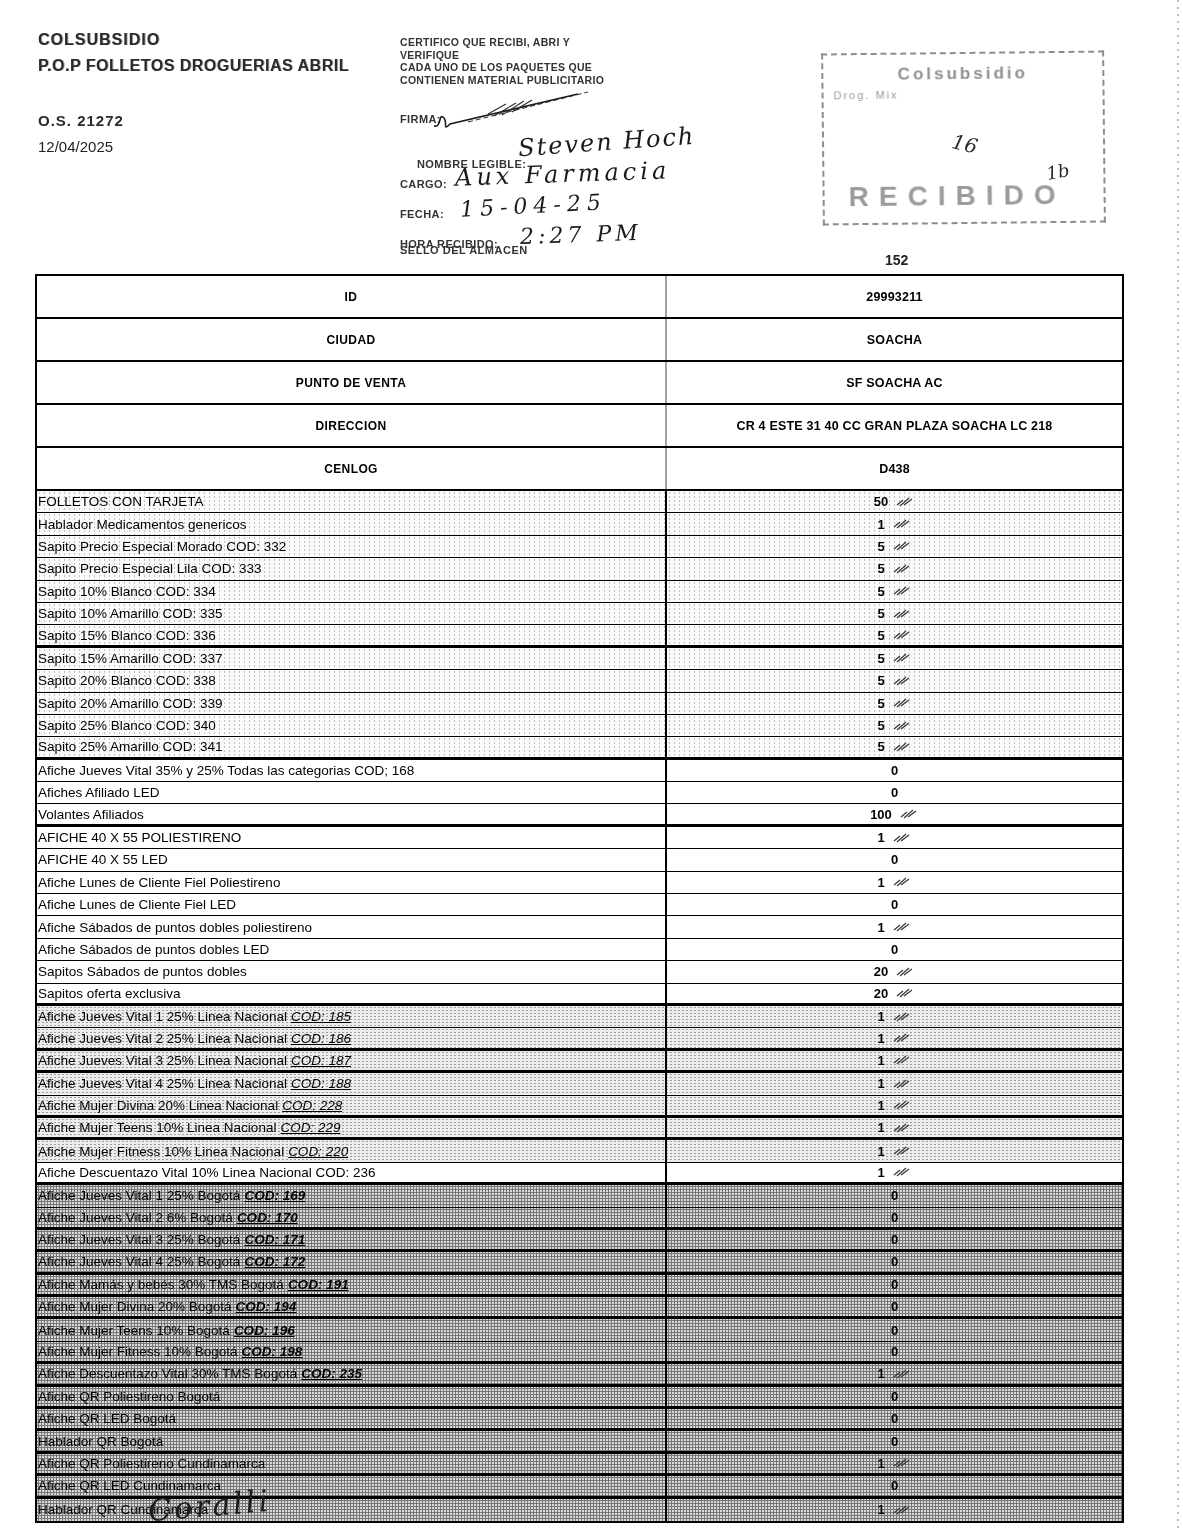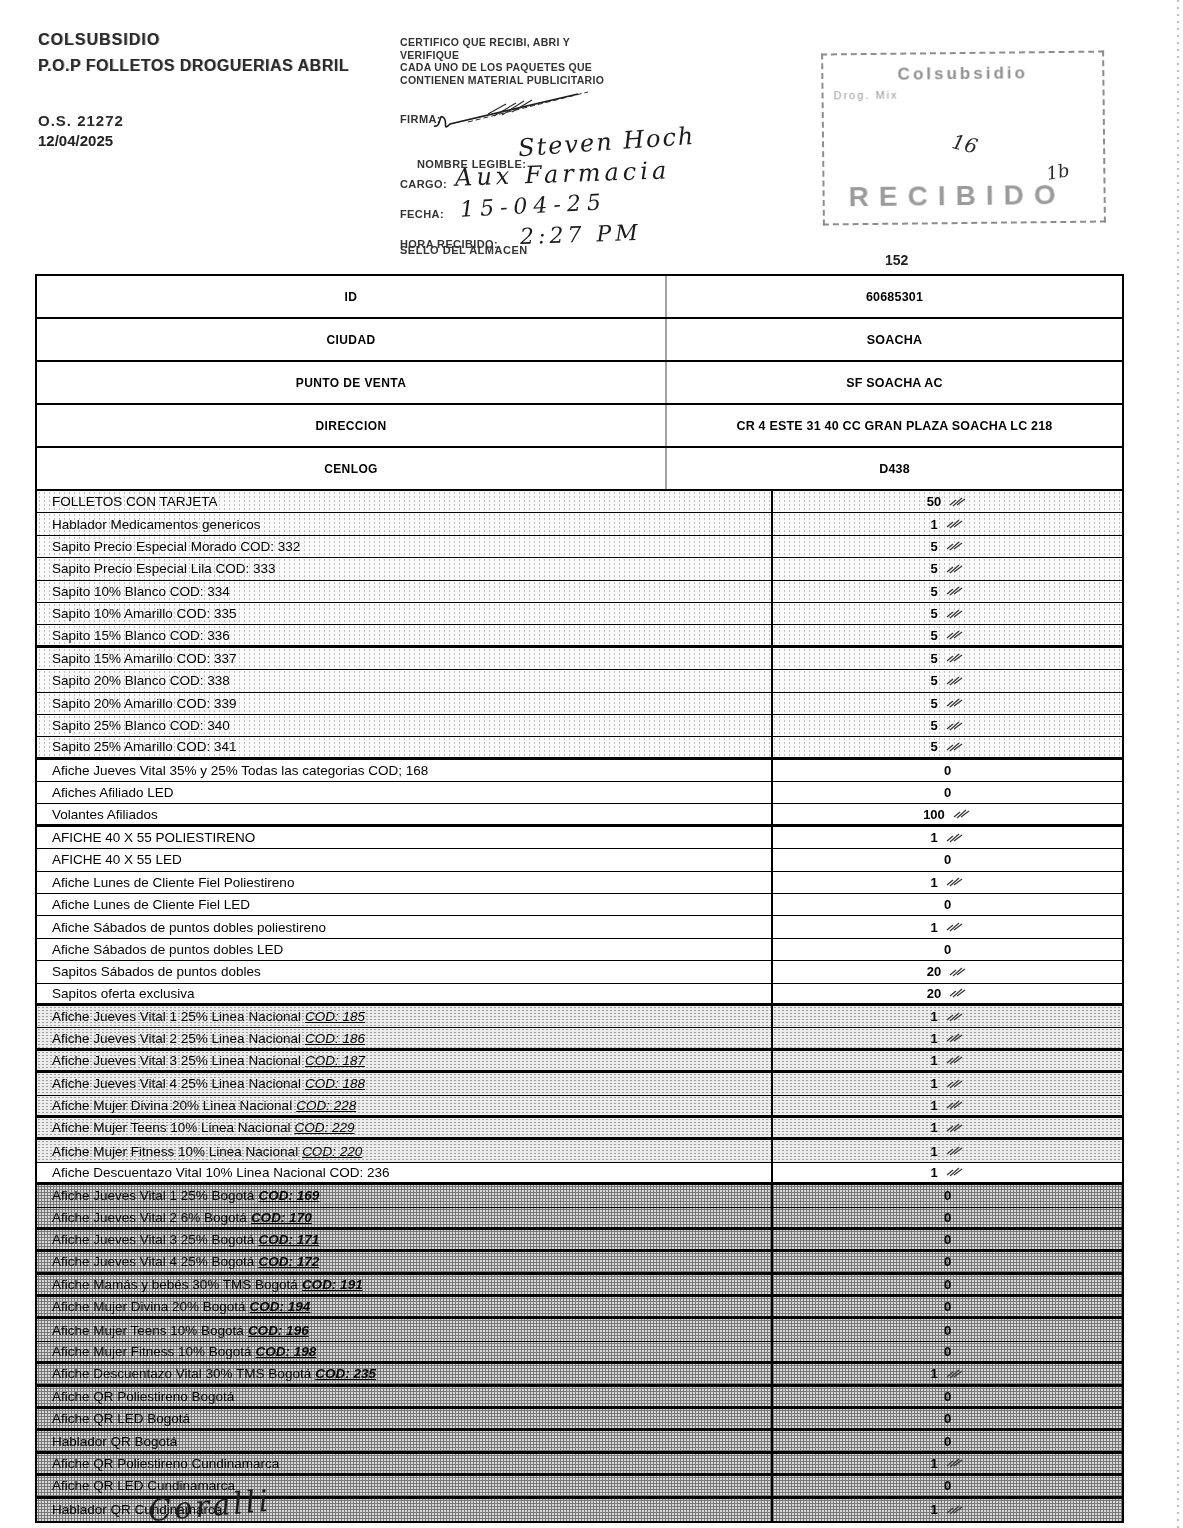--- a/index.html
+++ b/index.html
@@ -5,21 +5,21 @@
   html,body{margin:0;padding:0;background:#ffffff;}
   .sheet{
     position:relative; width:1183px; height:1528px; background:#ffffff;
     font-family:"Liberation Sans", sans-serif; color:#000; overflow:hidden;
   }
   
   .title-block{position:absolute; left:38px; top:30px; line-height:20px;}
   .company{font-size:16px; font-weight:bold; color:#2b2b2b; letter-spacing:1px; text-shadow:1px 0 0 rgba(0,0,0,.35);}
   .doc-title{font-size:16px; font-weight:bold; color:#2b2b2b; letter-spacing:.5px; margin-top:6px; text-shadow:1px 0 0 rgba(0,0,0,.3);}
   .os-number{position:absolute; left:38px; top:112px; font-size:15px; font-weight:bold; color:#2b2b2b; letter-spacing:1px;}
-  .doc-date{position:absolute; left:38px; top:132px; font-size:15px; font-weight:bold; color:#222;}
+  .doc-date{position:absolute; left:38px; top:138px; font-size:15px; font-weight:normal; color:#222;}
   
   .certify{position:absolute; left:400px; top:36px; width:330px; font-size:10.5px; font-weight:bold; color:#333; line-height:12.5px; letter-spacing:.3px;}
   .field-label{position:absolute; font-size:11px; font-weight:bold; color:#333; letter-spacing:.4px;}
   .hand{font-family:"DejaVu Serif", serif; font-style:italic; color:#1b1b1b;}
   .hand-nombre{position:absolute; left:518px; top:128px; font-size:24px; transform:rotate(-4deg); letter-spacing:2px;}
   .hand-cargo{position:absolute; left:455px; top:160px; font-size:24px; transform:rotate(-2deg); letter-spacing:4px;}
   .hand-fecha{position:absolute; left:460px; top:193px; font-size:22px; transform:rotate(-3deg); letter-spacing:6px;}
   .hand-hora{position:absolute; left:520px; top:222px; font-size:22px; transform:rotate(-2deg); letter-spacing:4px;}
   .sig-svg{position:absolute; left:428px; top:88px;}
   
@@ -38,21 +38,21 @@
   .page-number{position:absolute; left:885px; top:252px; font-size:14px; font-weight:bold; color:#222;}
   
   .main-table{position:absolute; left:35px; top:274px; width:1089px; border:2px solid #000; box-sizing:border-box; background:#fff;}
   .info-row{display:flex; height:41px; border-bottom:2px solid #000;}
   .info-label{width:630px; border-right:2px solid #a3a3a3; display:flex; align-items:center; justify-content:center; font-size:12px; font-weight:bold; letter-spacing:.4px; box-sizing:border-box;}
   .info-value{flex:1; display:flex; align-items:center; justify-content:center; font-size:12.5px; font-weight:bold; letter-spacing:.2px;}
   .items-body{display:block;}
   .item-row{display:flex; height:22.4px; border-bottom:1px solid #000; box-sizing:border-box;}
   .item-row.thick{border-bottom-width:3px;}
   .item-row:last-child{border-bottom:none;}
-  .item-label{width:736px; border-right:2px solid #000; box-sizing:border-box; display:flex; align-items:center; padding-left:15px; font-size:13.5px; color:#000; white-space:nowrap; overflow:hidden;}
+  .item-label{width:630px; border-right:2px solid #000; box-sizing:border-box; display:flex; align-items:center; padding-left:1px; font-size:13.5px; color:#000; white-space:nowrap; overflow:hidden;}
   .item-qty{flex:1; display:flex; align-items:center; justify-content:center; font-size:13px; font-weight:bold;}
   .cod{text-decoration:underline; margin-left:4px;font-style:italic;}
   .shade-dark .cod{font-weight:bold;}
   .check{margin-left:7px; flex:none;}
   
   .shade-light{background-color:#fafafa; background-image:radial-gradient(rgba(0,0,0,.22) .8px, transparent .9px); background-size:5px 4px;}
   .shade-medium{background-color:#ececec; background-image:radial-gradient(rgba(0,0,0,.33) 1px, transparent 1.1px); background-size:4px 3px;}
   .shade-dark{background-color:#d9d9d9; background-image:radial-gradient(rgba(0,0,0,.45) 1px, transparent 1.1px); background-size:3px 3px;}
   
   .bottom-note{position:absolute; left:148px; top:1488px; font-size:30px; transform:rotate(-5deg); letter-spacing:3px;}
@@ -104,21 +104,21 @@
     <div class="stamp-hand stamp-hand-center">16</div>
     <div class="stamp-hand stamp-hand-right">1b</div>
   </div>
 
   <div class="page-number">152</div>
 
   <div class="main-table">
     <div id="info-body">
         <div class="info-row">
     <div class="info-label">ID</div>
-    <div class="info-value">60685301</div>
+    <div class="info-value">29993211</div>
   </div>
         <div class="info-row">
     <div class="info-label">CIUDAD</div>
     <div class="info-value">SOACHA</div>
   </div>
         <div class="info-row">
     <div class="info-label">PUNTO DE VENTA</div>
     <div class="info-value">SF SOACHA AC</div>
   </div>
         <div class="info-row">

